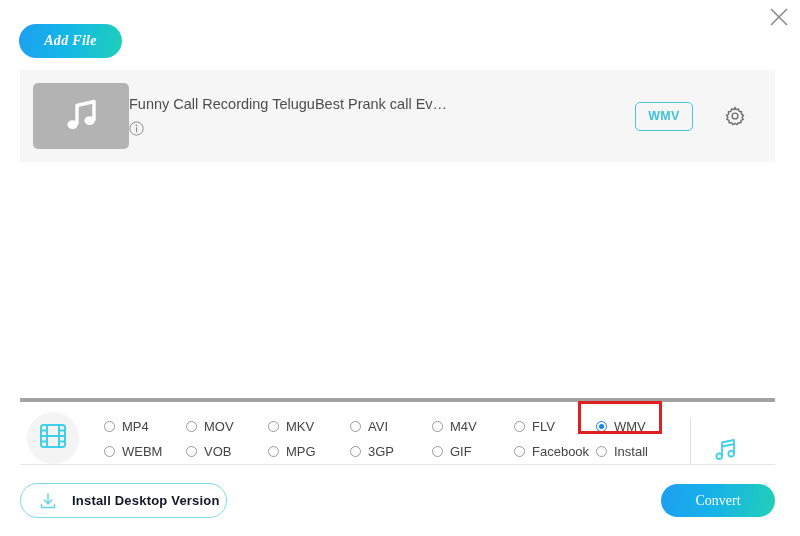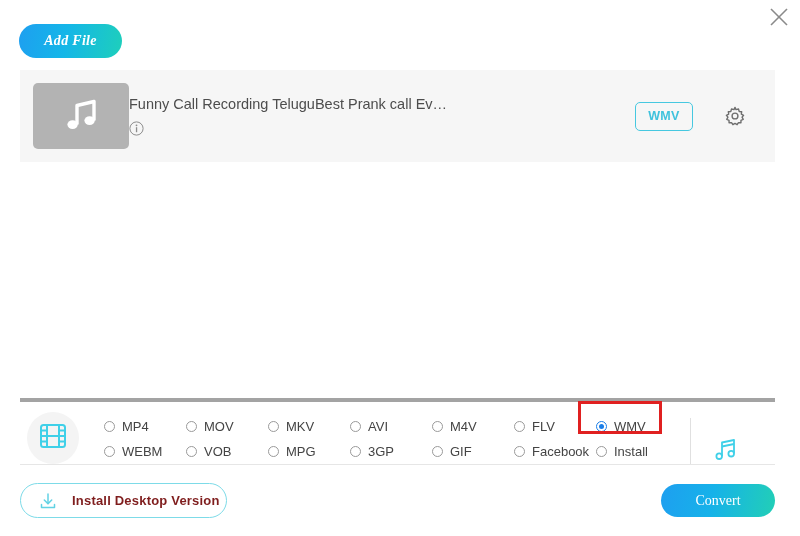--- a/index.html
+++ b/index.html
@@ -237,21 +237,21 @@
   .install-icon {
     width: 20px;
     height: 20px;
     margin-left: 17px;
     flex: none;
   }
   .install-label {
     margin-left: 14px;
     font-size: 13px;
     font-weight: bold;
-    color: #7f1d1d;
+    color: #0f172a;
     letter-spacing: .2px;
   }
   .convert-btn {
     position: absolute;
     left: 661px;
     top: 484px;
     width: 114px;
     height: 33px;
     border-radius: 17px;
     background: linear-gradient(100deg, #1e9ff0 0%, #16b2e9 45%, #22cfb6 100%);

